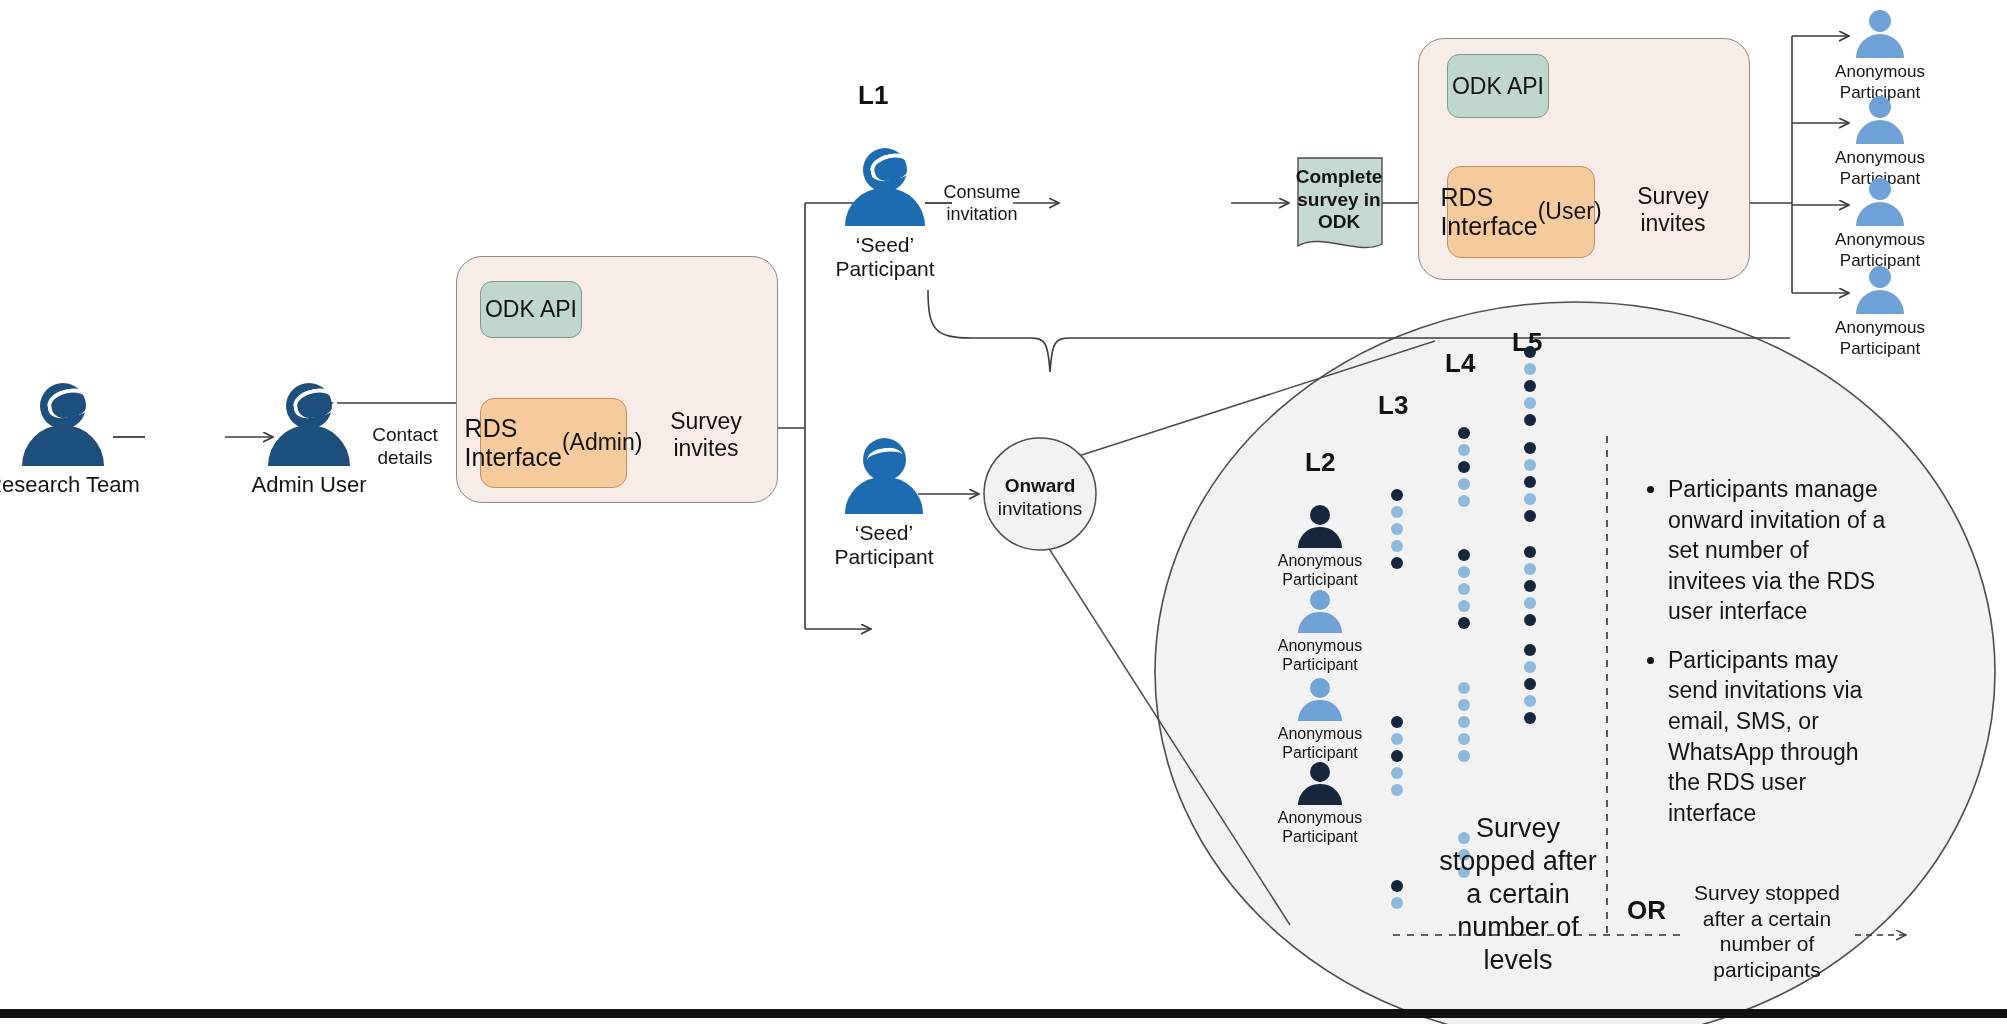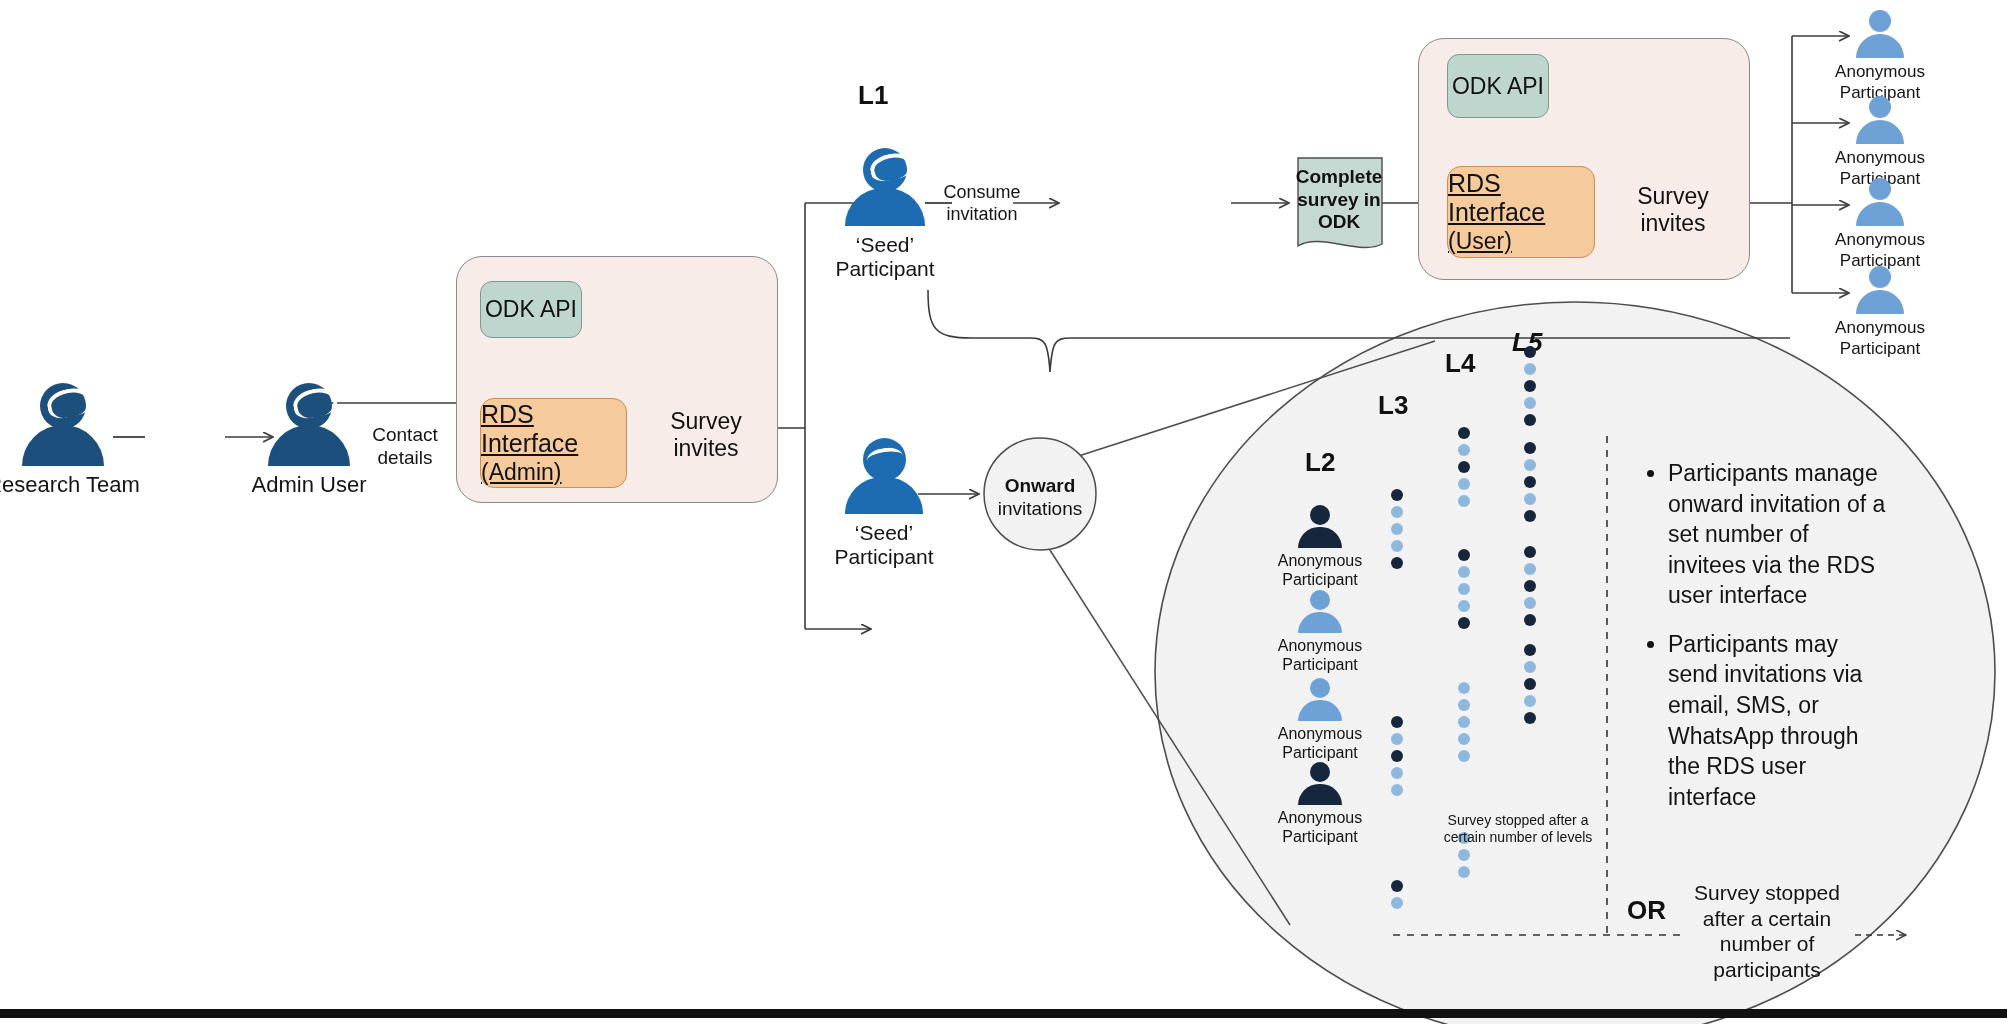--- a/index.html
+++ b/index.html
@@ -7,38 +7,38 @@
        font-family:"Liberation Sans","DejaVu Sans",sans-serif;color:#111;}
   #stage{position:absolute;left:0;top:0;width:2007px;height:1024px;}
   svg.layer{position:absolute;left:0;top:0;width:2007px;height:1024px;overflow:visible;}
   .txt{position:absolute;text-align:center;line-height:1.22;color:#141414;}
 
   
   .panel{position:absolute;border:1.4px solid #8a8a8a;border-radius:26px;background:#f7ece8;}
   .odk{position:absolute;border:1.4px solid #7d9a92;border-radius:12px;background:#bfd6cf;
        display:flex;align-items:center;justify-content:center;font-size:23px;}
   .rds{position:absolute;border:1.4px solid #c98f54;border-radius:14px;background:#f5cb9e;
-       display:flex;flex-direction:column;justify-content:center;
-       font-size:25px;line-height:1.18;text-decoration:underline;}
+       display:flex;flex-direction:row;align-items:center;justify-content:center;
+       font-size:25px;line-height:1.18;}
   .rds .sub{font-size:23px;}
   .auth{position:absolute;border:1.4px solid #7a7a7a;border-radius:12px;background:#f7cda2;
         display:flex;align-items:center;justify-content:center;text-align:center;
         font-size:25px;line-height:1.2;}
   .doc-label{position:absolute;display:flex;align-items:center;justify-content:center;
              text-align:center;line-height:1.18;pointer-events:none;}
 
   
   .person{position:absolute;}
   .person .head{position:absolute;border-radius:50%;}
   .person .body{position:absolute;}
 
   .dot{position:absolute;border-radius:50%;}
 
   .bullets{position:absolute;font-size:23px;line-height:1.33;color:#141414;}
-  .bullets li{margin-bottom:18px;}
+  .bullets li{margin-bottom:18px;margin-top:16px;}
   .bullets ul{margin:0;padding-left:26px;}
 
   .lvl{position:absolute;font-weight:bold;font-size:26px;color:#111;}
   .orlab{position:absolute;font-weight:bold;font-size:26px;}
   .bottombar{position:absolute;left:0;top:1009px;width:2007px;height:9px;background:#111;}
 </style>
 </head>
 <body>
 
 <div id="stage">
@@ -204,21 +204,21 @@
         <div style="position:absolute;left:17px;top:0;width:22px;height:22px;border-radius:50%;background:#6ea2d6;"></div>
         <div style="position:absolute;left:4px;top:24px;width:48px;height:24px;background:#6ea2d6;border-radius:24px 24px 0 0;"></div>
       </div>
       <div class="txt" style="left: 1880px; top: 318px; width: 180px; margin-left: -90px; font-size: 17px;">Anonymous</div>
       <div class="txt" style="left: 1880px; top: 339px; width: 180px; margin-left: -90px; font-size: 17px;">Participant</div>
     </div>
 
   <div class="lvl" style="left:1305px;top:447px;">L2</div>
   <div class="lvl" style="left:1378px;top:390px;">L3</div>
   <div class="lvl" style="left:1445px;top:348px;">L4</div>
-  <div class="lvl" style="left:1512px;top:327px;font-style:italic;">L5</div>
+  <div class="lvl" style="left:1512px;top:327px;">L5</div>
 
   <div id="ellipse-people">
       <div style="position: absolute; left: 1320px; top: 505px; width: 50px; height: 46px; transform: translateX(-50%);">
         <div style="position:absolute;left:15px;top:0;width:20px;height:20px;border-radius:50%;background:#16263c;"></div>
         <div style="position:absolute;left:3px;top:22px;width:44px;height:21px;background:#16263c;border-radius:21px 21px 0 0;"></div>
       </div>
       <div class="txt" style="left: 1320px; top: 551px; width: 180px; margin-left: -90px; font-size: 16px;">Anonymous</div>
       <div class="txt" style="left: 1320px; top: 570px; width: 180px; margin-left: -90px; font-size: 16px;">Participant</div>
       <div style="position: absolute; left: 1320px; top: 590px; width: 50px; height: 46px; transform: translateX(-50%);">
         <div style="position:absolute;left:15px;top:0;width:20px;height:20px;border-radius:50%;background:#6ea2d6;"></div>
@@ -292,18 +292,18 @@
       <div class="dot" style="left: 1524px; top: 712px; width: 12px; height: 12px; background: rgb(22, 38, 60);"></div>
     </div>
 
   <div class="bullets" style="left:1642px;top:458px;width:250px;">
     <ul id="bullet-ul" style="list-style:disc;">
         <li>Participants manage onward invitation of a set number of invitees via the RDS user interface</li>
         <li>Participants may send invitations via email, SMS, or WhatsApp through the RDS user interface</li>
       </ul>
   </div>
 
-  <div class="txt" style="left:1518px;top:812px;width:160px;margin-left:-80px;font-size:14px;">Survey stopped after a certain number of levels</div>
+  <div class="txt" style="left:1518px;top:812px;width:160px;margin-left:-80px;font-size:27px;">Survey stopped after a certain number of levels</div>
   <div class="orlab" style="left:1627px;top:895px;">OR</div>
   <div class="txt" style="left:1767px;top:880px;width:160px;margin-left:-80px;font-size:21px;">Survey stopped after a certain number of participants</div>
 
   <div class="bottombar"></div>
 </div>
 
 </body></html>

